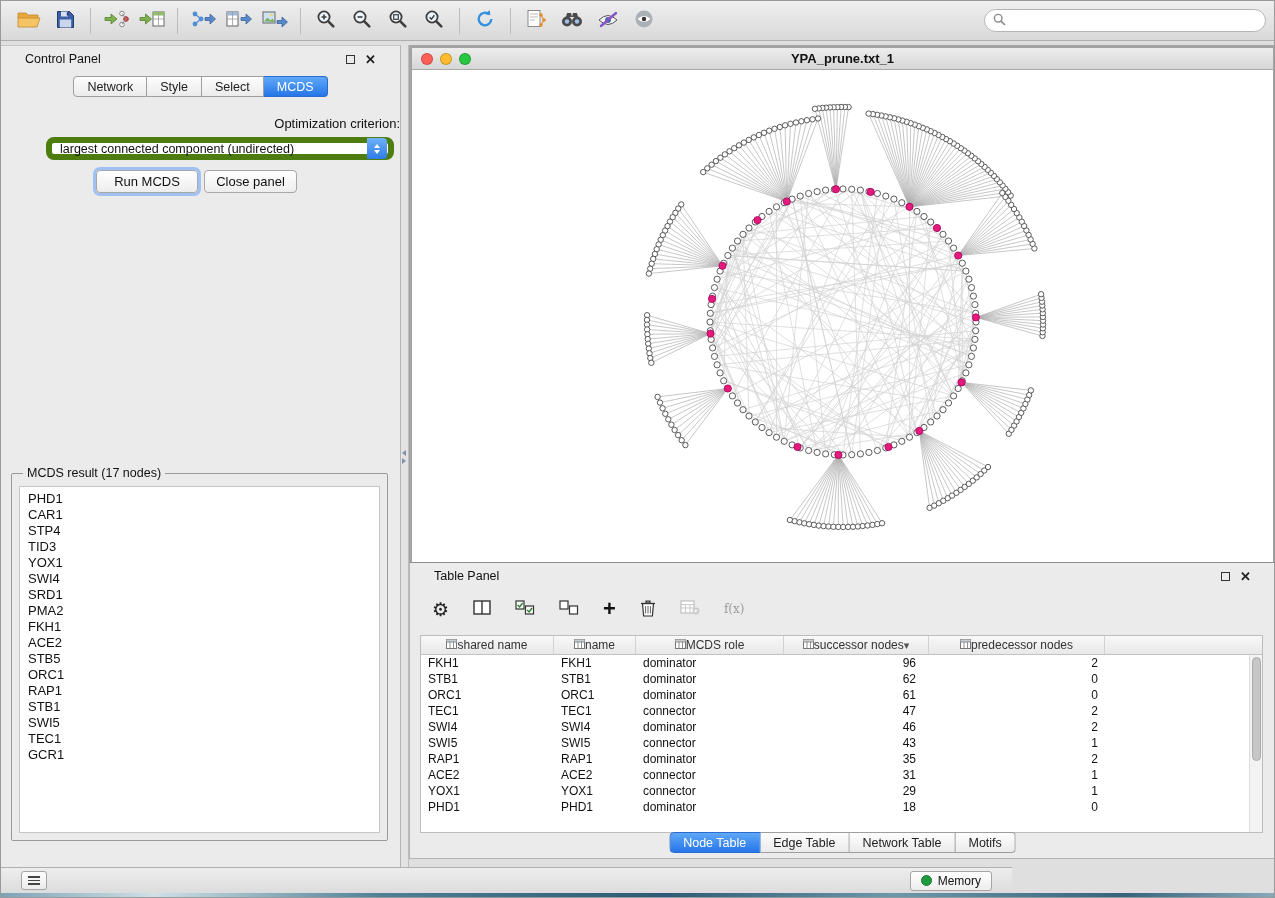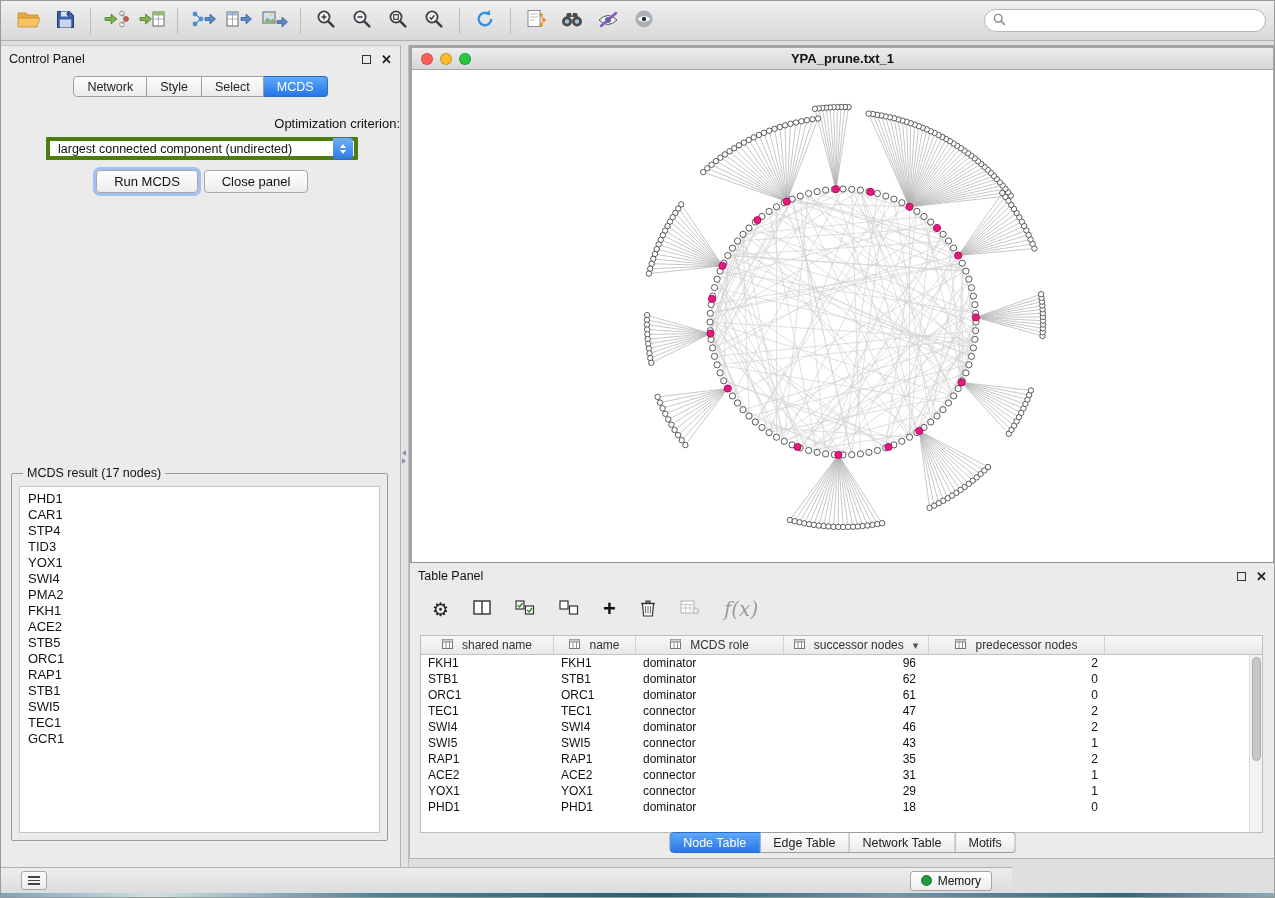--- a/index.html
+++ b/index.html
@@ -11,41 +11,41 @@
   .toolbar{position:absolute;left:0;top:0;width:1275px;height:40px;
     background:linear-gradient(#efefef,#d9d9d9);border-bottom:1px solid #aeaeae;
     display:flex;align-items:center;padding:0 10px}
   .tbtn{width:36px;height:32px;border:none;background:transparent;display:flex;align-items:center;justify-content:center;padding:0;cursor:default}
   .tsep{width:1px;height:26px;background:#bcbcbc;margin:0 7px}
   .searchbox{margin-left:auto;width:282px;height:23px;background:#fff;border:1px solid #b5b5b5;border-radius:12px;display:flex;align-items:center;padding:0 8px;gap:5px}
   .searchbox input{border:none;outline:none;flex:1;font-size:12px;background:transparent;font-family:"Liberation Sans",sans-serif}
 
   
   .control-panel{position:absolute;left:0;top:44px;width:400px;height:822px;background:#ebebeb;border-right:1px solid #b3b3b3;border-top:1px solid #c6c6c6}
-  .panel-header{height:26px;display:flex;align-items:center;padding:0 8px;font-size:12.5px;color:#111}
+  .panel-header{height:26px;display:flex;align-items:center;padding:0 24px;font-size:12.5px;color:#111}
   .panel-header .hicons{margin-left:auto;display:flex;align-items:center;gap:10px}
   .float-box{display:inline-block;width:9px;height:9px;border:1.5px solid #333}
   .close-x{font-size:13px;font-weight:700;color:#222;line-height:1}
   .seg{display:flex;justify-content:center}
   .seg .tab{border:1px solid #9e9e9e;border-left:none;background:linear-gradient(#fdfdfd,#ebebeb);
     padding:0 13px;font-size:12.5px;color:#222;height:21px;display:flex;align-items:center;cursor:default}
   .seg .tab:first-child{border-left:1px solid #9e9e9e;border-radius:4px 0 0 4px}
   .seg .tab:last-child{border-radius:0 4px 4px 0}
   .seg .tab.active{background:linear-gradient(#5fa8f7,#2676e9);color:#fff;border-color:#2a6cce}
   .cp-tabs{position:absolute;left:0;top:30px;width:100%}
   .opt-label{position:absolute;top:70px;left:0;width:100%;text-align:right;font-size:13px;color:#111}
-  .dropdown{position:absolute;left:45px;top:91px;width:312px;height:23px;background:#fff;border:4px solid #4d7c0f;border-radius:1px;display:flex;align-items:center}
+  .dropdown{position:absolute;left:45px;top:91px;width:348px;height:23px;background:#fff;border:6px solid #4d7c0f;border-radius:8px;display:flex;align-items:center}
   .dd-text{flex:1;font-size:12.5px;color:#111;padding-left:8px;white-space:nowrap;overflow:hidden}
   .dd-step{width:20px;height:21px;margin-right:1px;border-radius:0 4px 4px 0;background:linear-gradient(#6fb0f8,#2e7ae8);display:flex;flex-direction:column;align-items:center;justify-content:center;gap:2px}
   .dd-step i{display:block;width:0;height:0;border-left:3.5px solid transparent;border-right:3.5px solid transparent}
   .dd-step i.up{border-bottom:4.5px solid #fff}
   .dd-step i.dn{border-top:4.5px solid #fff}
   .btn{position:absolute;height:23px;border:1px solid #a8a8a8;border-radius:4px;background:linear-gradient(#ffffff,#ededed);font-size:13px;color:#111;font-family:"Liberation Sans",sans-serif;cursor:default}
   .btn.run{left:95px;top:124px;width:102px;box-shadow:0 0 0 3px rgba(110,165,245,.6)}
-  .btn.closep{left:203px;top:124px;width:104px}
+  .btn.closep{left:203px;top:124px;width:93px}
   fieldset.mcds{position:absolute;left:10px;right:12px;top:420px;bottom:26px;border:1px solid #9a9a9a;border-radius:2px;padding:6px 7px 7px 7px}
   fieldset.mcds legend{font-size:12.5px;color:#111;padding:0 4px;margin-left:4px}
   .mcds-list{width:100%;height:100%;background:#fff;border:1px solid #c6c6c6;overflow:hidden;padding:4px 0;font-size:13px;color:#111}
   .mcds-item{padding:0 8px;line-height:16px}
 
   
   .splitter{position:absolute;left:400px;top:44px;width:8px;height:822px;background:#e3e3e3;border-right:1px solid #bdbdbd}
   .splitter .grip{position:absolute;top:405px;left:1px;display:flex;flex-direction:column;gap:2px}
   .splitter .grip i{width:0;height:0;border-top:3px solid transparent;border-bottom:3px solid transparent}
   .splitter .grip .l{border-right:4px solid #7f93ad}
@@ -59,25 +59,25 @@
   .light{width:12px;height:12px;border-radius:50%;border:1px solid rgba(0,0,0,.2)}
   .light.red{background:#ff5f57}.light.yellow{background:#febc2e}.light.green{background:#28c840}
   .net-canvas{position:relative;width:100%;height:493px;background:#fff}
   .net-canvas svg{display:block}
 
   
   .table-panel{position:absolute;left:408px;top:561px;width:867px;height:297px;background:#ebebeb;border:1px solid #b3b3b3;border-top:1px solid #8f8f8f}
   .tp-toolbar{position:absolute;left:0;top:28px;width:100%;height:36px;display:flex;align-items:center;gap:24px;padding-left:22px}
   .tp-toolbar .gear{font-size:19px;color:#222;line-height:1}
   .tp-toolbar .plus{font-size:22px;font-weight:700;color:#111;line-height:1}
-  .tp-toolbar .fx{font-family:"DejaVu Serif",serif;font-style:italic;font-size:20px;color:#9a9a9a}
+  .tp-toolbar .fx{font-family:"DejaVu Serif",serif;font-size:12px;color:#9a9a9a}
   .tico{display:flex;align-items:center;justify-content:center;background:none;border:none;padding:0;cursor:default}
   .tp-table{position:absolute;left:10px;right:12px;top:72px;height:198px;background:#fff;border:1px solid #bdbdbd;overflow:hidden}
   .thead{display:flex;height:19px;background:linear-gradient(#f8f8f8,#e8e8e8);border-bottom:1px solid #c3c3c3;font-size:12px;color:#333}
-  .th{display:flex;align-items:center;justify-content:center;gap:9px;border-right:1px solid #d2d2d2;height:100%}
+  .th{display:flex;align-items:center;justify-content:center;gap:0;border-right:1px solid #d2d2d2;height:100%}
   .th.fill{flex:1;border-right:none}
   .hdr-caret{color:#555;font-size:11px}
   .c0{width:133px}.c1{width:82px}.c2{width:148px}.c3{width:145px}.c4{width:176px}
   .tbody{position:absolute;left:0;top:19px;right:13px;bottom:0;overflow:hidden}
   .trow{display:flex;height:16px;align-items:center;font-size:12px;color:#111}
   .tc{padding-left:7px;white-space:nowrap;overflow:hidden}
   .tc.num{text-align:right;padding-left:0}
   .tc.c3.num{padding-right:13px}
   .tc.c4.num{padding-right:7px}
   .vscroll{position:absolute;right:0;top:19px;bottom:0;width:13px;background:#f3f3f3;border-left:1px solid #ddd}
@@ -265,20 +265,21 @@
     <button class="btn closep">Close panel</button>
     <fieldset class="mcds">
       <legend>MCDS result (17 nodes)</legend>
       <div class="mcds-list">
           <div class="mcds-item">PHD1</div>
           <div class="mcds-item">CAR1</div>
           <div class="mcds-item">STP4</div>
           <div class="mcds-item">TID3</div>
           <div class="mcds-item">YOX1</div>
           <div class="mcds-item">SWI4</div>
+          <div class="mcds-item">SRD1</div>
           <div class="mcds-item">PMA2</div>
           <div class="mcds-item">FKH1</div>
           <div class="mcds-item">ACE2</div>
           <div class="mcds-item">STB5</div>
           <div class="mcds-item">ORC1</div>
           <div class="mcds-item">RAP1</div>
           <div class="mcds-item">STB1</div>
           <div class="mcds-item">SWI5</div>
           <div class="mcds-item">TEC1</div>
           <div class="mcds-item">GCR1</div>

